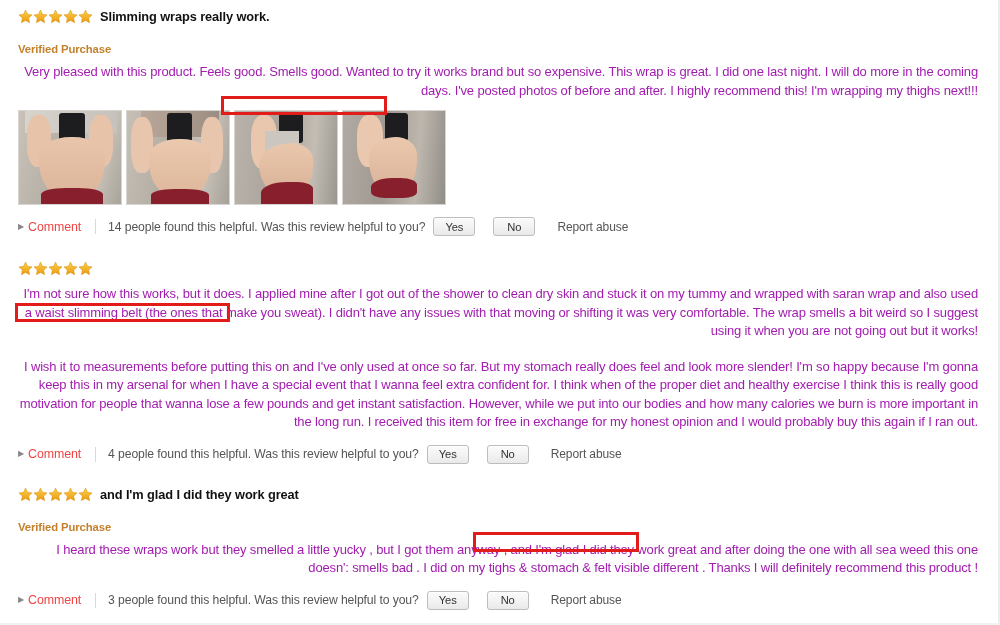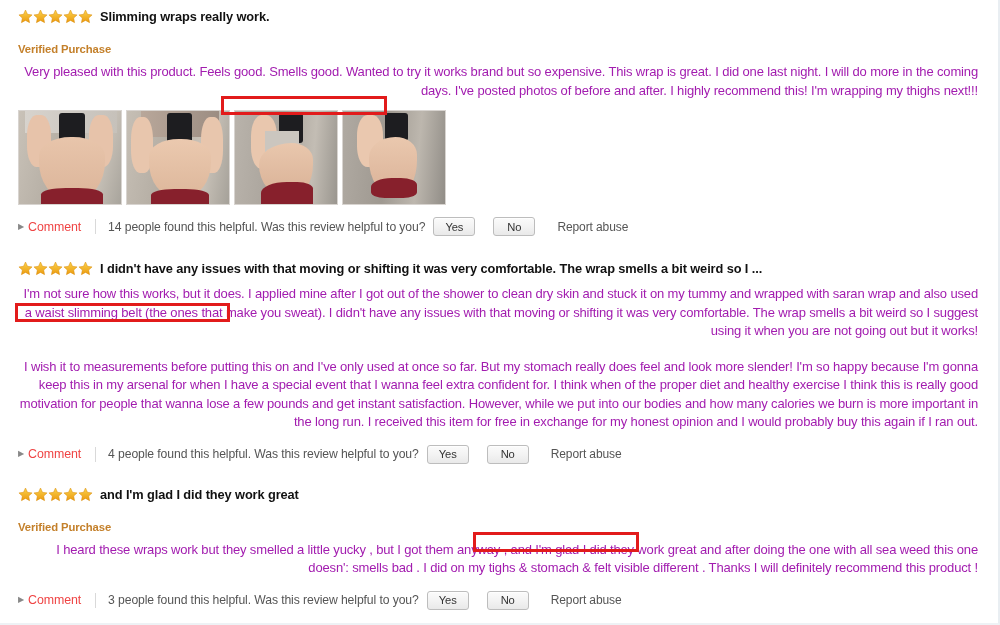--- a/index.html
+++ b/index.html
@@ -261,21 +261,20 @@
         <span class="star"><svg viewBox="0 0 24 24" width="15" height="15">
               <path d="M12 1.6l3.2 6.9 7.3.9-5.4 5.1 1.4 7.3L12 18.2 5.5 21.8l1.4-7.3L1.5 9.4l7.3-.9z" fill="url(#g1)" stroke="#d88c0c" stroke-width="0.8"></path>
             </svg></span>
         <span class="star"><svg viewBox="0 0 24 24" width="15" height="15">
               <path d="M12 1.6l3.2 6.9 7.3.9-5.4 5.1 1.4 7.3L12 18.2 5.5 21.8l1.4-7.3L1.5 9.4l7.3-.9z" fill="url(#g1)" stroke="#d88c0c" stroke-width="0.8"></path>
             </svg></span>
         <span class="star"><svg viewBox="0 0 24 24" width="15" height="15">
               <path d="M12 1.6l3.2 6.9 7.3.9-5.4 5.1 1.4 7.3L12 18.2 5.5 21.8l1.4-7.3L1.5 9.4l7.3-.9z" fill="url(#g1)" stroke="#d88c0c" stroke-width="0.8"></path>
             </svg></span>
       </span>
-      <span class="review-title">I didn't have any issues with that moving or shifting it was very comfortable. The wrap smells a bit weird so I ...</span>
     </div>
 
 
     <div class="body-text">I'm not sure how this works, but it does. I applied mine after I got out of the shower to clean dry skin and stuck it on my tummy and wrapped with saran wrap and also used a waist slimming belt (the ones that make you sweat). I didn't have any issues with that moving or shifting it was very comfortable. The wrap smells a bit weird so I suggest using it when you are not going out but it works!</div>
     <div class="body-text p2">I wish it to measurements before putting this on and I've only used at once so far. But my stomach really does feel and look more slender! I'm so happy because I'm gonna keep this in my arsenal for when I have a special event that I wanna feel extra confident for. I think when of the proper diet and healthy exercise I think this is really good motivation for people that wanna lose a few pounds and get instant satisfaction. However, while we put into our bodies and how many calories we burn is more important in the long run. I received this item for free in exchange for my honest opinion and I would probably buy this again if I ran out.</div>
 
     <div class="helpful" style="margin-top:13px;">
       <span class="caret">▶</span>
       <span class="comment-link">Comment</span>
       <span class="vrule"></span>

